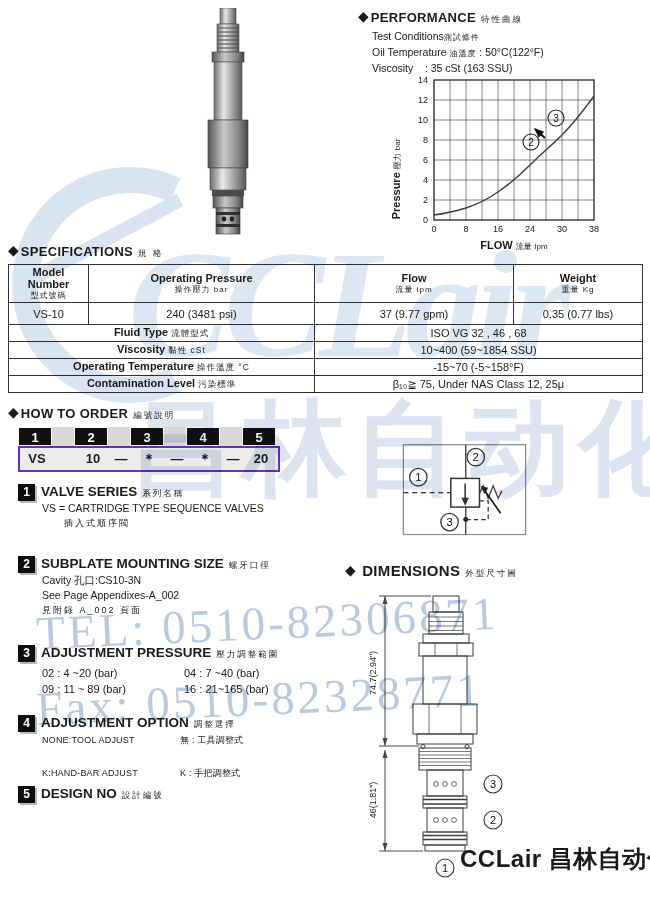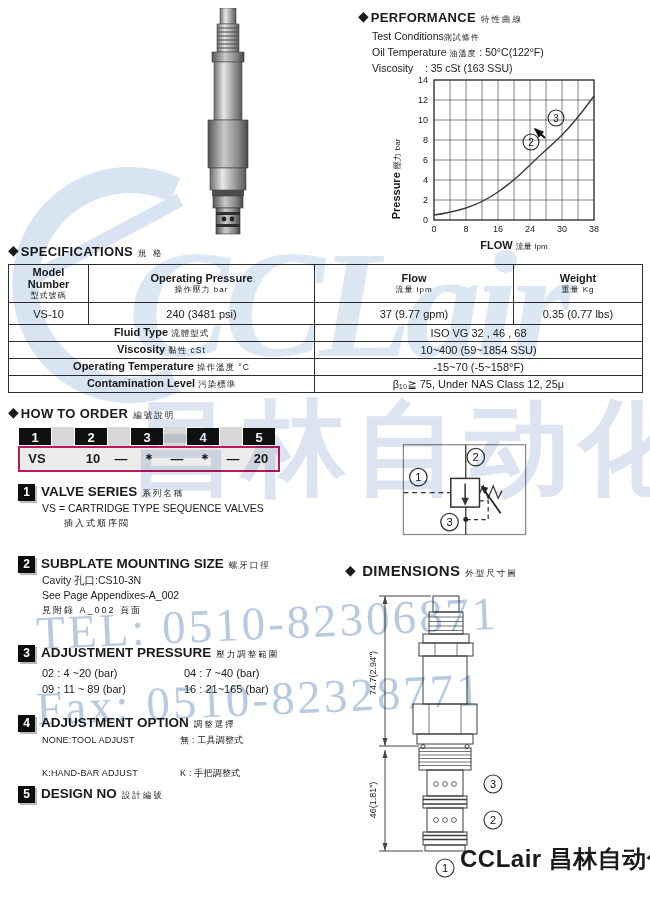--- a/index.html
+++ b/index.html
@@ -18,21 +18,21 @@
       font-size:11px;padding:1px 2px;background:transparent;}
   table.spec th{font-weight:bold;}
   .hzh{display:block;font-size:8px;font-weight:normal;letter-spacing:1px;}
   .rowlab{font-weight:bold;border-radius:7px;}
   .rowlab .zh3{font-weight:normal;font-size:8.5px;letter-spacing:1px;}
   
   .bar-top,.bar-bot{display:flex;}
   .bar-top span{height:19px;line-height:19px;text-align:center;font-weight:bold;font-size:13px;}
   .cb{width:34px;background:#101010;color:#fff;border:1px solid #fff;box-sizing:border-box;}
   .cg{width:22px;background:#d8d8d8;}
-  .bar-bot{border:2px solid #be185d;background:#ececec;height:22px;}
+  .bar-bot{border:2px solid #6d28d9;background:#ececec;height:22px;}
   .bar-bot span{line-height:22px;text-align:center;font-weight:bold;font-size:13px;}
   .wb{width:34px;} .wg{width:22px;}
   
   .numbox{display:inline-block;width:17px;height:17px;background:#0d0d0d;color:#fff;
       font-weight:bold;font-size:12px;text-align:center;line-height:17px;margin-right:6px;
       box-shadow:2px 2px 0 #bbb;}
   .item-head{font-weight:bold;font-size:13.5px;white-space:nowrap;}
   .item-head .zh{font-size:8.5px;}
   .item-line{font-size:10.5px;margin-left:24px;line-height:15px;white-space:nowrap;}
   .item-line.zh-line{font-size:9px;letter-spacing:2px;margin-left:46px;}

